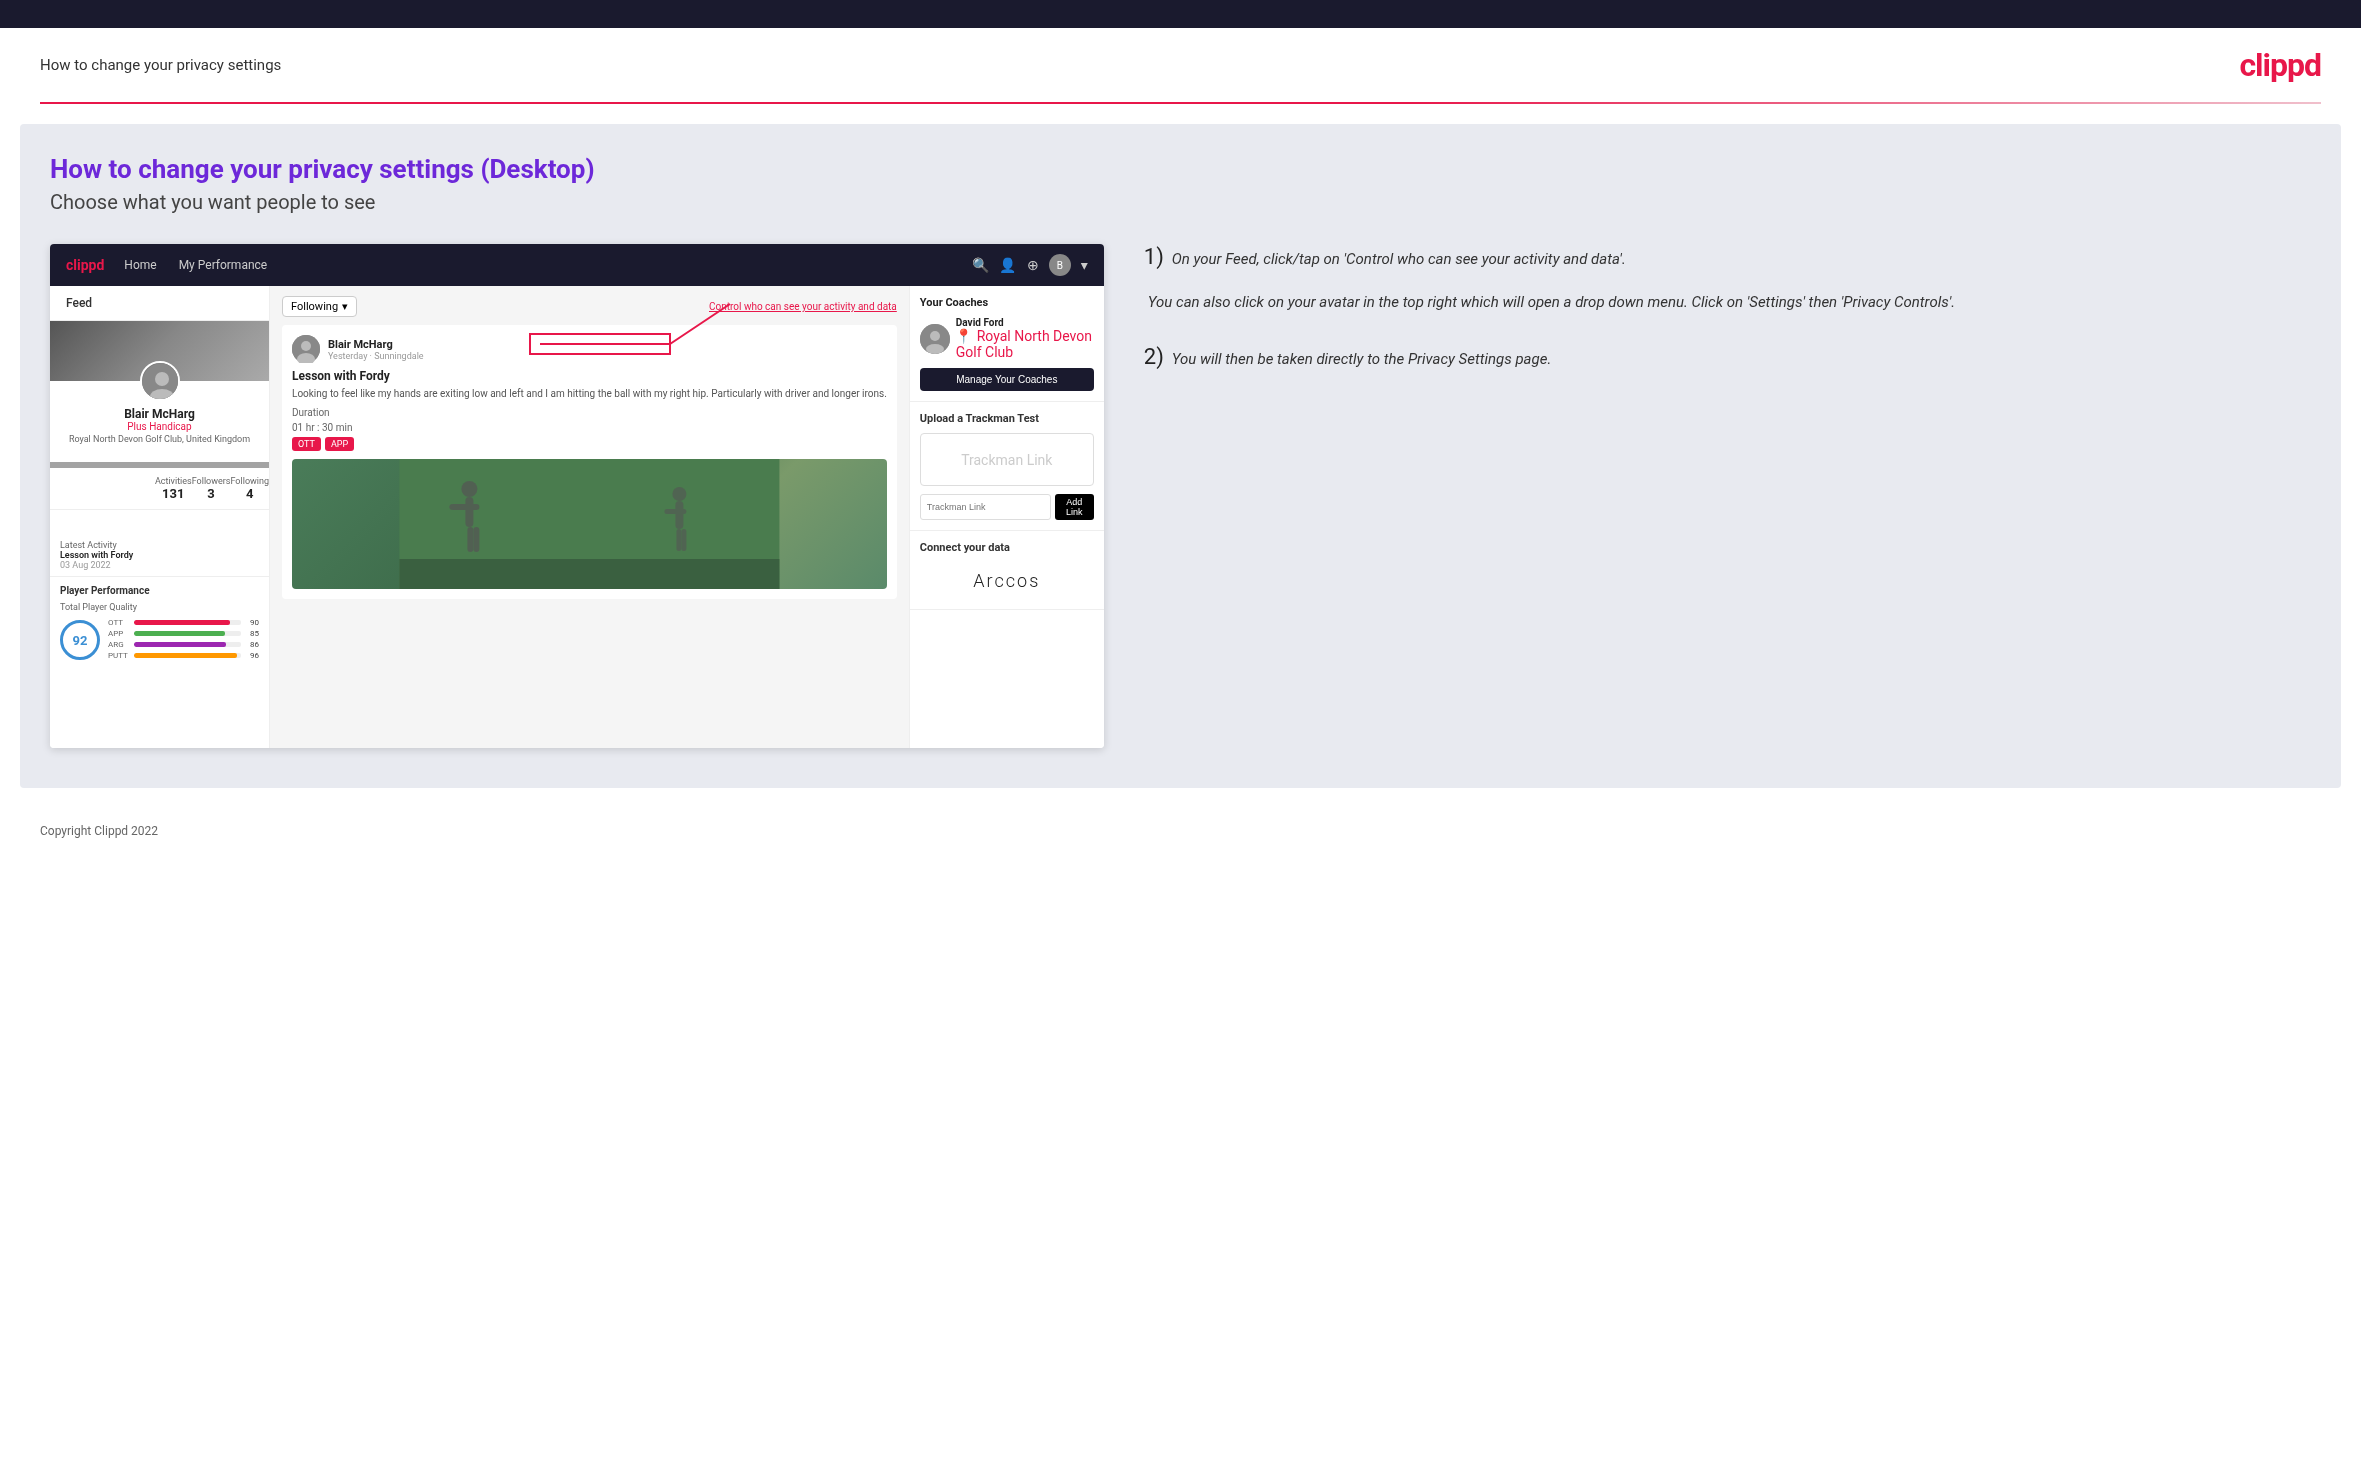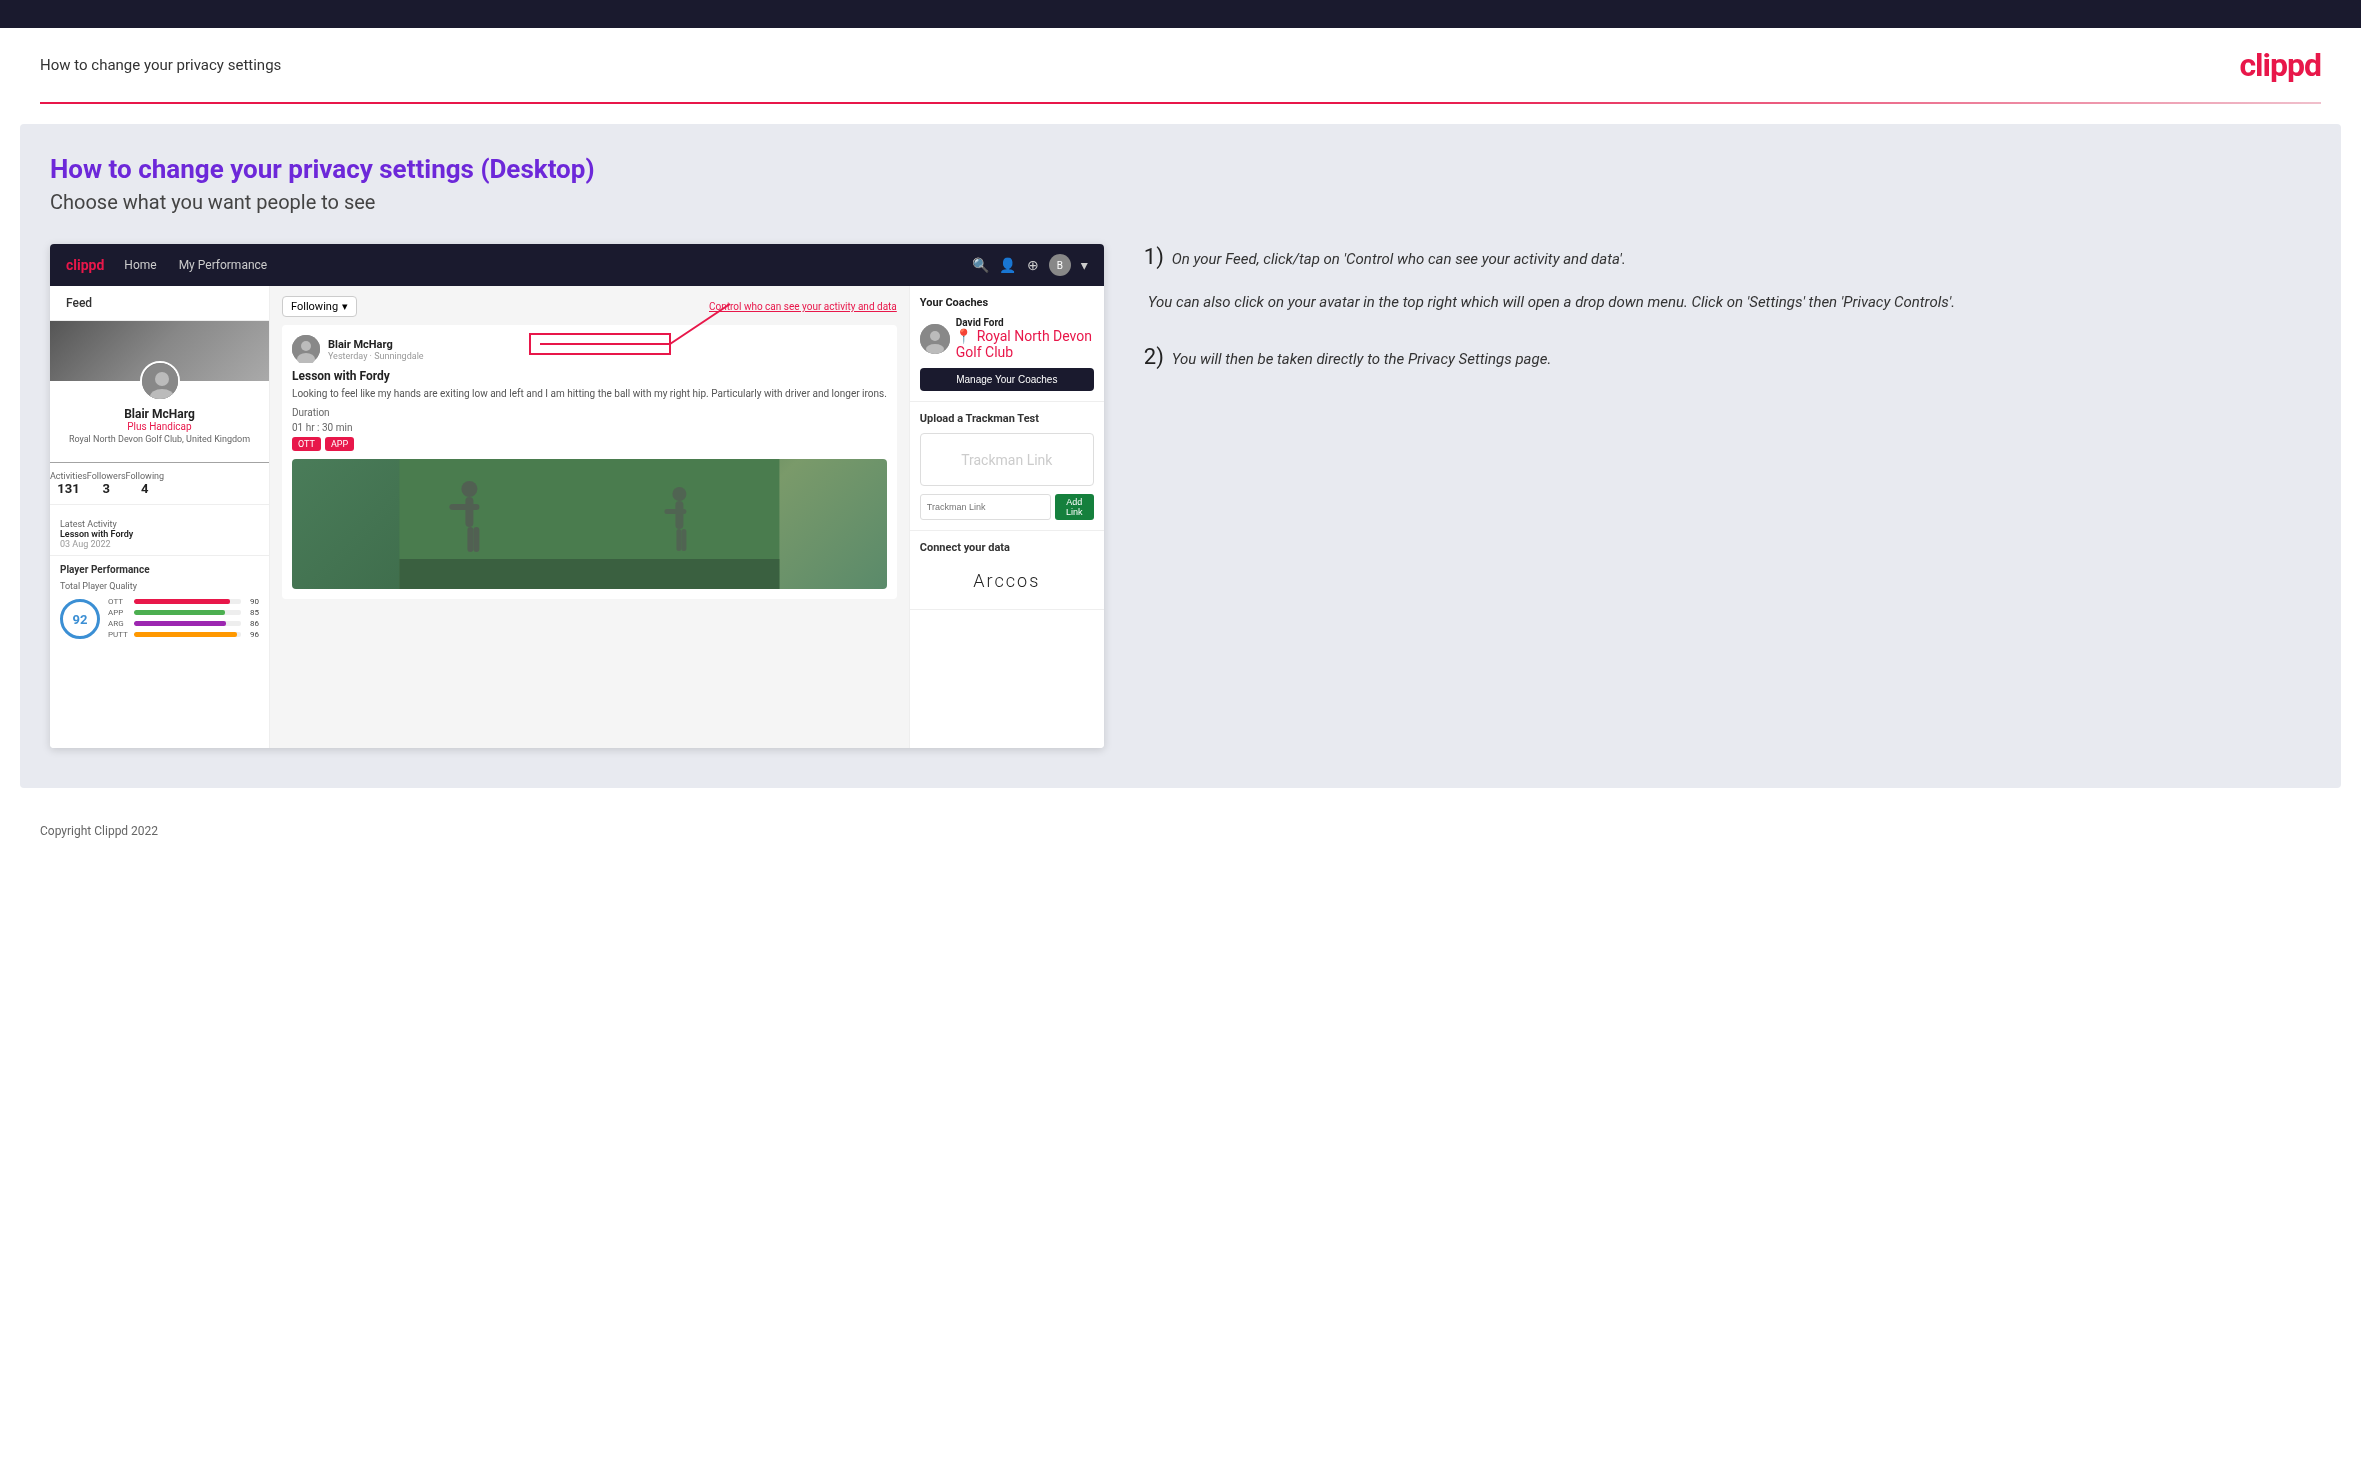--- a/index.html
+++ b/index.html
@@ -181,25 +181,25 @@
     }
 
     .profile-club {
       font-size: 9px;
       color: #666;
       margin-bottom: 8px;
     }
 
     .profile-stats {
       display: flex;
-      justify-content: flex-start;
-      border-top: 1px solid #a3a3a3;
+      justify-content: flex-end;
+      border-top: 6px solid #a3a3a3;
       border-bottom: 1px solid #eee;
       padding: 8px 0;
-      margin-bottom: 8px;
+      margin-bottom: 24px;
     }
 
     .stat-item {
       text-align: center;
     }
 
     .stat-label {
       font-size: 9px;
       color: #666;
     }
@@ -499,21 +499,21 @@
     .trackman-input {
       flex: 1;
       border: 1px solid #ddd;
       border-radius: 3px;
       padding: 3px 6px;
       font-size: 9px;
       color: #999;
     }
 
     .add-link-btn {
-      background: #15803d;
+      background: #000000;
       color: #fff;
       border: none;
       border-radius: 3px;
       padding: 3px 8px;
       font-size: 9px;
       cursor: pointer;
     }
 
     .connect-widget {}
 

